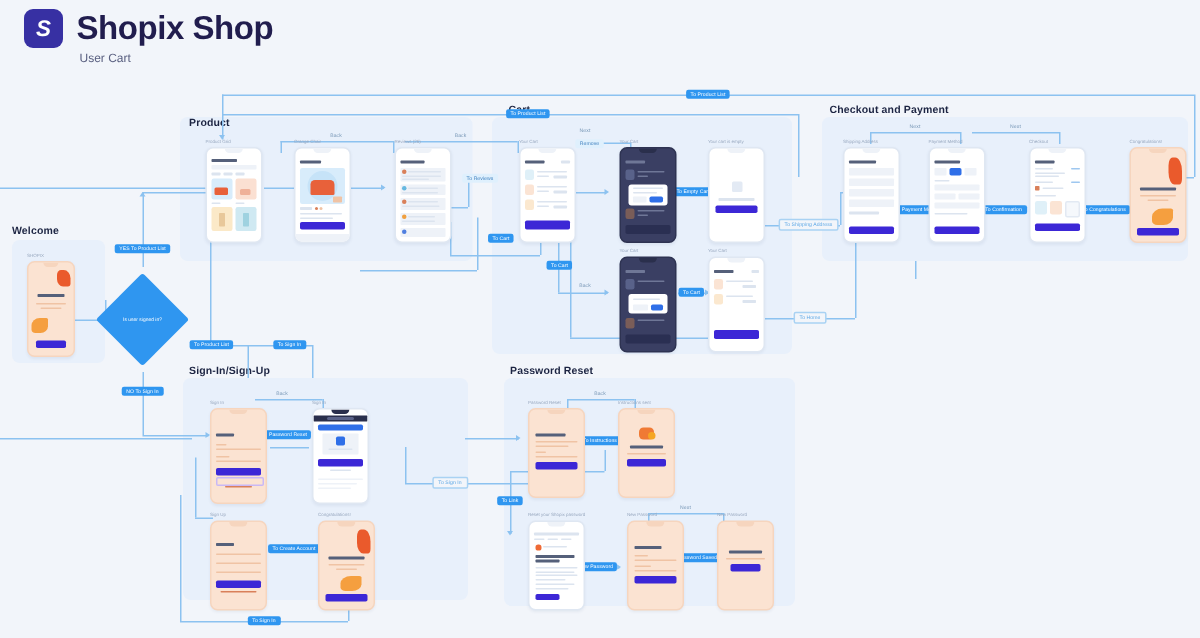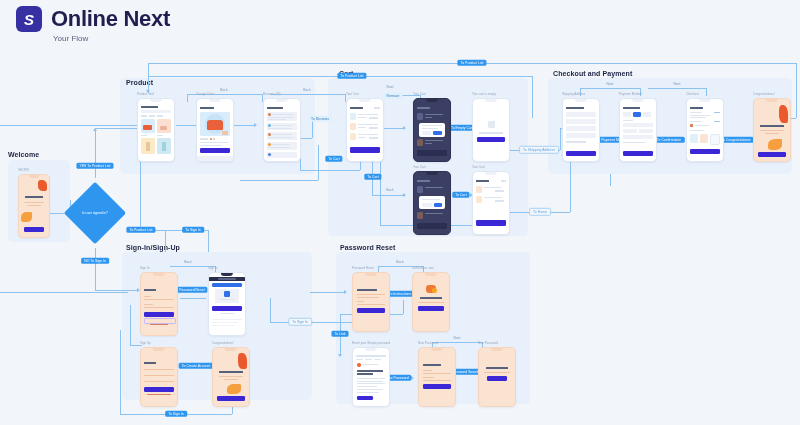--- a/index.html
+++ b/index.html
@@ -74,22 +74,22 @@
   .blob2{position:absolute;background:#ea5a2c;border-radius:30% 50% 20% 45%;}
 </style>
 </head>
 <body>
 
 <div id="canvas">
 
   <div id="header">
     <div id="logo">S</div>
     <div id="titlewrap">
-      <div id="apptitle">Online Next</div>
-      <div id="appsub">Your Flow</div>
+      <div id="apptitle">Shopix Shop</div>
+      <div id="appsub">User Cart</div>
     </div>
   </div>
 
   <div class="panel" style="left:8px;  top:160px; width:62px;  height:82px;"></div>
   <div class="panel" style="left:120px;top:78px;  width:195px; height:96px;"></div>
   <div class="panel" style="left:328px;top:78px;  width:200px; height:158px;"></div>
   <div class="panel" style="left:548px;top:78px;  width:244px; height:96px;"></div>
   <div class="panel" style="left:122px;top:252px; width:190px; height:148px;"></div>
   <div class="panel" style="left:336px;top:252px; width:194px; height:152px;"></div>
 

